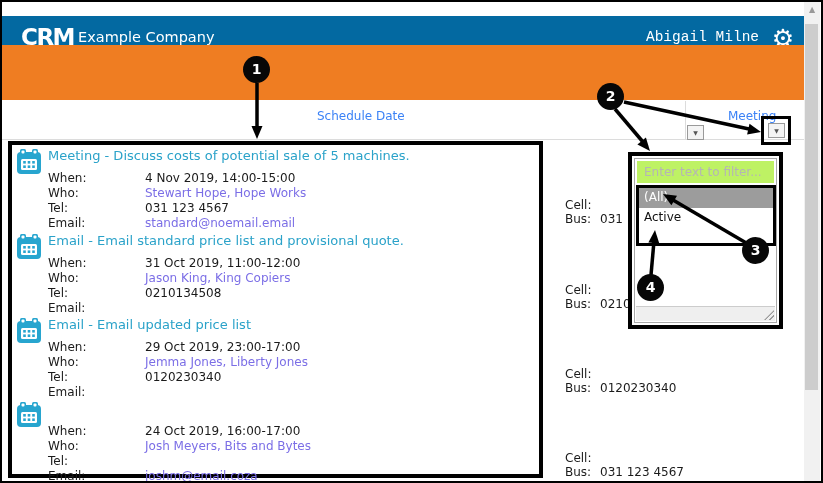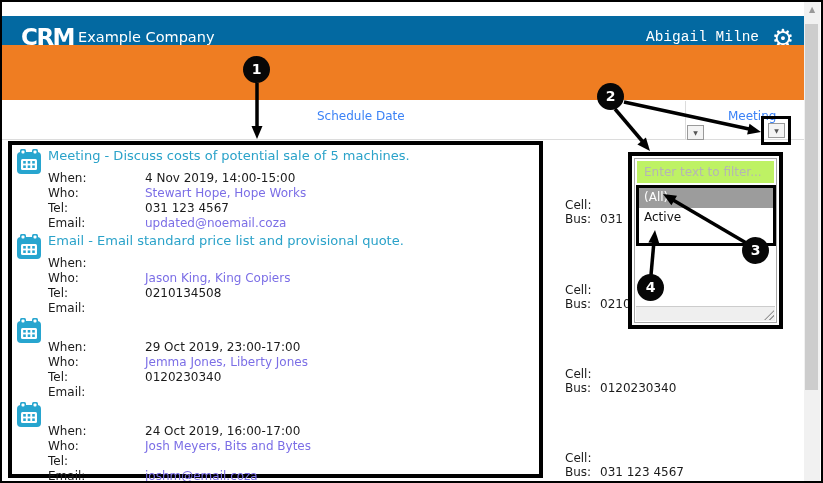--- a/index.html
+++ b/index.html
@@ -187,21 +187,21 @@
         <div class="erow">
             <span class="elabel">Who:</span>
             <span class="eval link">Stewart Hope, Hope Works</span>
           </div>
         <div class="erow">
             <span class="elabel">Tel:</span>
             <span class="eval">031 123 4567</span>
           </div>
         <div class="erow">
             <span class="elabel">Email:</span>
-            <span class="eval link">updated@noemail.coza</span>
+            <span class="eval link">standard@noemail.email</span>
           </div>
       </div>
     </div>
 
     <div class="entry" style="top:88px">
       <span class="cal">
         <svg width="26" height="26" viewBox="0 0 26 26">
             <rect x="4" y="0" width="6" height="7" rx="1.5" fill="#27a5cf"></rect>
             <rect x="16" y="0" width="6" height="7" rx="1.5" fill="#27a5cf"></rect>
             <rect x="1" y="3" width="24" height="22" rx="4" fill="#27a5cf"></rect>
@@ -213,20 +213,21 @@
             <rect x="16.2" y="12" width="2.6" height="2.6" fill="#27a5cf"></rect>
             <rect x="7.2" y="16.4" width="2.6" height="2.6" fill="#27a5cf"></rect>
             <rect x="11.7" y="16.4" width="2.6" height="2.6" fill="#27a5cf"></rect>
             <rect x="16.2" y="16.4" width="2.6" height="2.6" fill="#27a5cf"></rect>
           </svg>
       </span>
       <div class="etitle">Email - Email standard price list and provisional quote.</div>
       <div class="erows">
         <div class="erow">
             <span class="elabel">When:</span>
+            <span class="eval">31 Oct 2019, 11:00-12:00</span>
           </div>
         <div class="erow">
             <span class="elabel">Who:</span>
             <span class="eval link">Jason King, King Copiers</span>
           </div>
         <div class="erow">
             <span class="elabel">Tel:</span>
             <span class="eval">0210134508</span>
           </div>
         <div class="erow">
@@ -246,20 +247,21 @@
             <rect x="17.5" y="1.5" width="3" height="3" rx="1" fill="#fff"></rect>
             <rect x="5" y="10" width="16" height="11" rx="1.5" fill="#fff"></rect>
             <rect x="7.2" y="12" width="2.6" height="2.6" fill="#27a5cf"></rect>
             <rect x="11.7" y="12" width="2.6" height="2.6" fill="#27a5cf"></rect>
             <rect x="16.2" y="12" width="2.6" height="2.6" fill="#27a5cf"></rect>
             <rect x="7.2" y="16.4" width="2.6" height="2.6" fill="#27a5cf"></rect>
             <rect x="11.7" y="16.4" width="2.6" height="2.6" fill="#27a5cf"></rect>
             <rect x="16.2" y="16.4" width="2.6" height="2.6" fill="#27a5cf"></rect>
           </svg>
       </span>
+      <div class="etitle">Email - Email updated price list</div>
       <div class="erows">
         <div class="erow">
             <span class="elabel">When:</span>
             <span class="eval">29 Oct 2019, 23:00-17:00</span>
           </div>
         <div class="erow">
             <span class="elabel">Who:</span>
             <span class="eval link">Jemma Jones, Liberty Jones</span>
           </div>
         <div class="erow">

